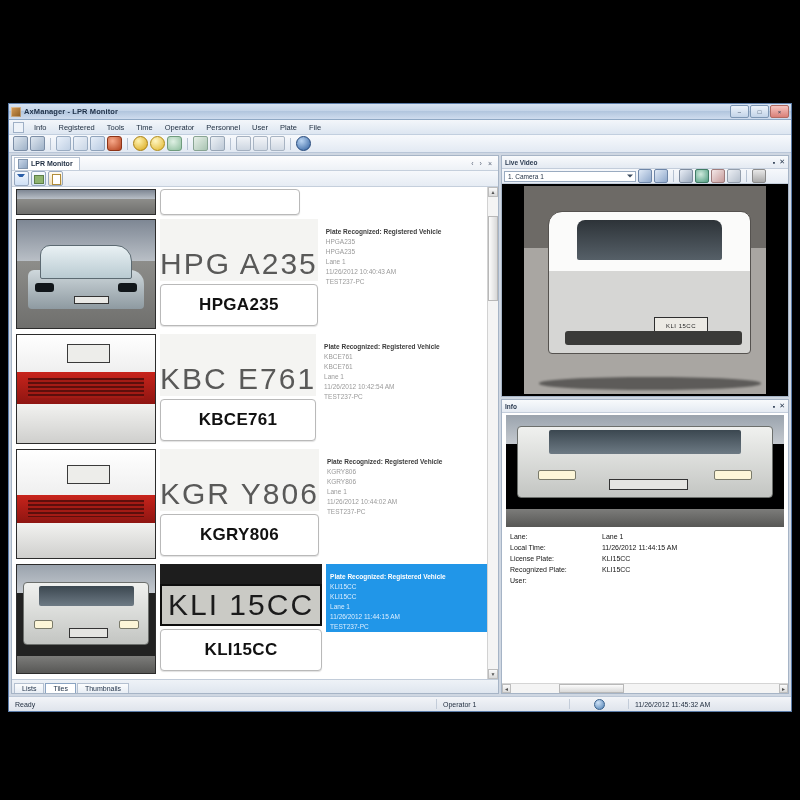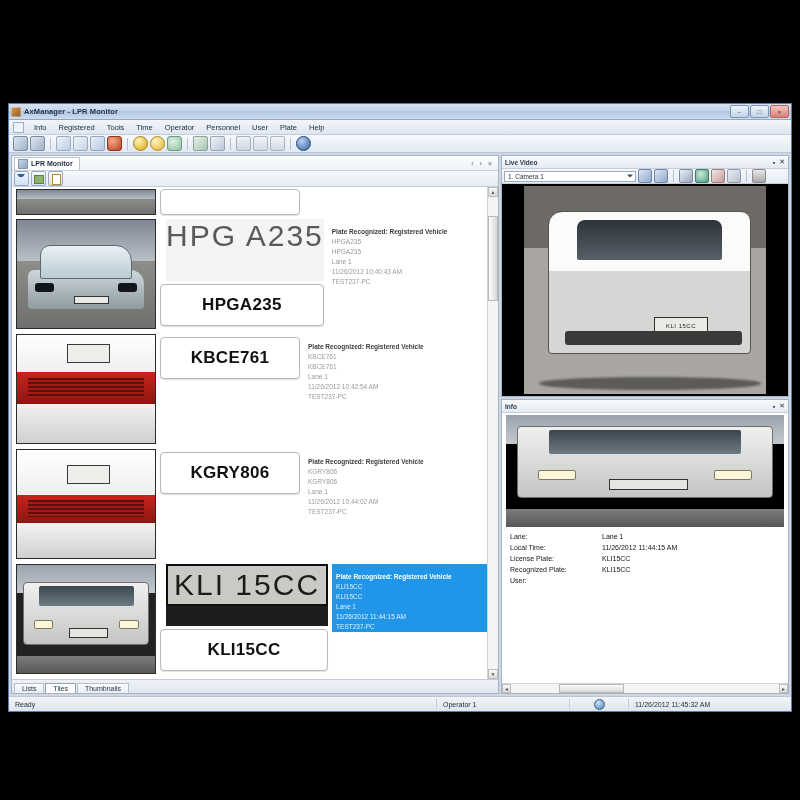--- a/index.html
+++ b/index.html
@@ -85,22 +85,22 @@
   .vs-track{flex:1;background:#f4f4f4;position:relative;}
   .vs-thumb{position:absolute;left:0;right:0;top:4%;height:18%;
     background:linear-gradient(to right,#fcfcfc,#d8d8d8);border:1px solid #b8b8b8;box-sizing:border-box;}
 
   
   .rec-row{display:flex;height:115px;box-sizing:border-box;padding:2px 0 2px 4px;gap:4px;align-items:flex-start;}
   .rec-row.partial{height:30px;overflow:hidden;}
   .rec-thumb{flex:0 0 140px;height:110px;border:1px solid #2c2c2c;box-sizing:border-box;
     background:#222;overflow:hidden;position:relative;}
   .rec-mid{flex:0 0 140px;display:flex;flex-direction:column;align-items:stretch;}
-  .plate-img{height:62px;background:#f4f4f2;display:flex;align-items:flex-start;justify-content:center;
-    overflow:hidden;position:relative;margin-left:6px;}
+  .plate-img{height:62px;background:#f4f4f2;display:flex;align-items:flex-end;justify-content:center;
+    overflow:hidden;position:relative;}
   .plate-img .ptxt{font-family:"Liberation Sans",sans-serif;font-size:30px;letter-spacing:2px;
     color:#4c4c4c;white-space:nowrap;opacity:.92;font-weight:400;}
   .plate-box{margin-top:3px;height:40px;border:1px solid #b9b9b9;border-radius:4px;background:#fff;
     display:flex;align-items:center;justify-content:center;box-shadow:0 1px 1px rgba(0,0,0,.12);}
   .plate-box .ptxt2{font-size:17px;font-weight:bold;color:#111;letter-spacing:.3px;}
   .rec-info{flex:1;min-width:0;padding:8px 4px 0 4px;line-height:10px;}
   .rec-info .ri-title{font-size:6.5px;font-weight:bold;color:#3b3b3b;white-space:nowrap;}
   .rec-info .ri-line{font-size:6.5px;color:#9a9a9a;white-space:nowrap;}
   .rec-row.selected .rec-info{background:#2196e8;}
   .rec-row.selected .rec-info .ri-title{color:#fff;}
@@ -217,21 +217,21 @@
     <div class="menubar">
       <div class="menu-sysicon"></div>
       <div class="menu-item">Info</div>
       <div class="menu-item">Registered</div>
       <div class="menu-item">Tools</div>
       <div class="menu-item">Time</div>
       <div class="menu-item">Operator</div>
       <div class="menu-item">Personnel</div>
       <div class="menu-item">User</div>
       <div class="menu-item">Plate</div>
-      <div class="menu-item">Help</div>
+      <div class="menu-item">File</div>
     </div>
 
     <div class="toolbar">
       <div class="tbi" style="background:linear-gradient(135deg,#dfe7f0,#9fb2c8);border:1px solid #7c8ea6;"></div>
       <div class="tbi" style="background:linear-gradient(135deg,#dfe7f0,#9fb2c8);border:1px solid #7c8ea6;"></div>
       <div class="tb-sep"></div>
       <div class="tbi" style="background:linear-gradient(135deg,#eaf1fa,#c0d0e4);border:1px solid #9aacc2;"></div>
       <div class="tbi" style="background:linear-gradient(135deg,#eef3fa,#c9d6e6);border:1px solid #9aacc2;"></div>
       <div class="tbi" style="background:linear-gradient(135deg,#e6eef8,#b9cbe2);border:1px solid #8fa3bb;"></div>
       <div class="tbi" style="background:radial-gradient(circle at 35% 30%,#f7a98a,#b4431f);border:1px solid #8c3317;border-radius:3px;"></div>
@@ -331,20 +331,23 @@
               <div class="rec-thumb">
                 <div class="carRed">
                   <div class="top"></div>
                     <div class="plate"></div>
                   <div class="mid"></div>
                     <div class="grille"></div>
                     <div class="low"></div>
                 </div>
               </div>
               <div class="rec-mid">
+                <div class="plate-img">
+                  <span class="ptxt">KBC E761</span>
+                </div>
                 <div class="plate-box">
                   <span class="ptxt2">KBCE761</span>
                 </div>
               </div>
               <div class="rec-info">
                 <div class="ri-title">Plate Recognized: Registered Vehicle</div>
                 <div class="ri-line">KBCE761</div>
                 <div class="ri-line">KBCE761</div>
                 <div class="ri-line">Lane 1</div>
                 <div class="ri-line">11/26/2012 10:42:54 AM</div>
@@ -356,20 +359,23 @@
               <div class="rec-thumb">
                 <div class="carRed">
                   <div class="top" style="height:42%"></div>
                   <div class="plate" style="top:14%"></div>
                   <div class="mid" style="top:42%;height:26%"></div>
                   <div class="grille" style="top:46%;height:16%"></div>
                   <div class="low" style="top:68%"></div>
                 </div>
               </div>
               <div class="rec-mid">
+                <div class="plate-img">
+                  <span class="ptxt">KGR Y806</span>
+                </div>
                 <div class="plate-box">
                   <span class="ptxt2">KGRY806</span>
                 </div>
               </div>
               <div class="rec-info">
                 <div class="ri-title">Plate Recognized: Registered Vehicle</div>
                 <div class="ri-line">KGRY806</div>
                 <div class="ri-line">KGRY806</div>
                 <div class="ri-line">Lane 1</div>
                 <div class="ri-line">11/26/2012 10:44:02 AM</div>

